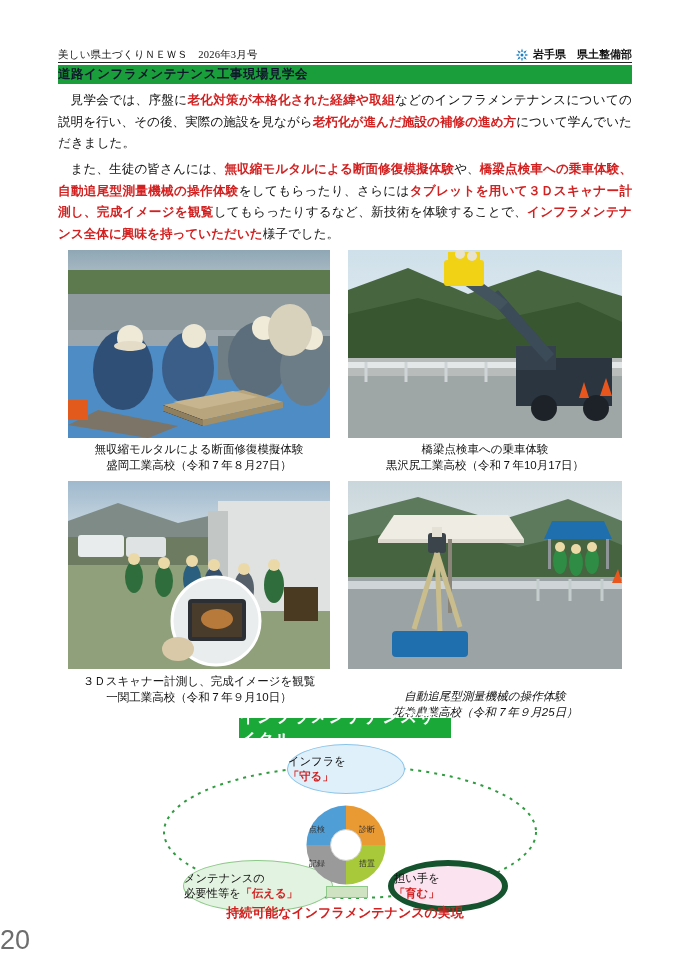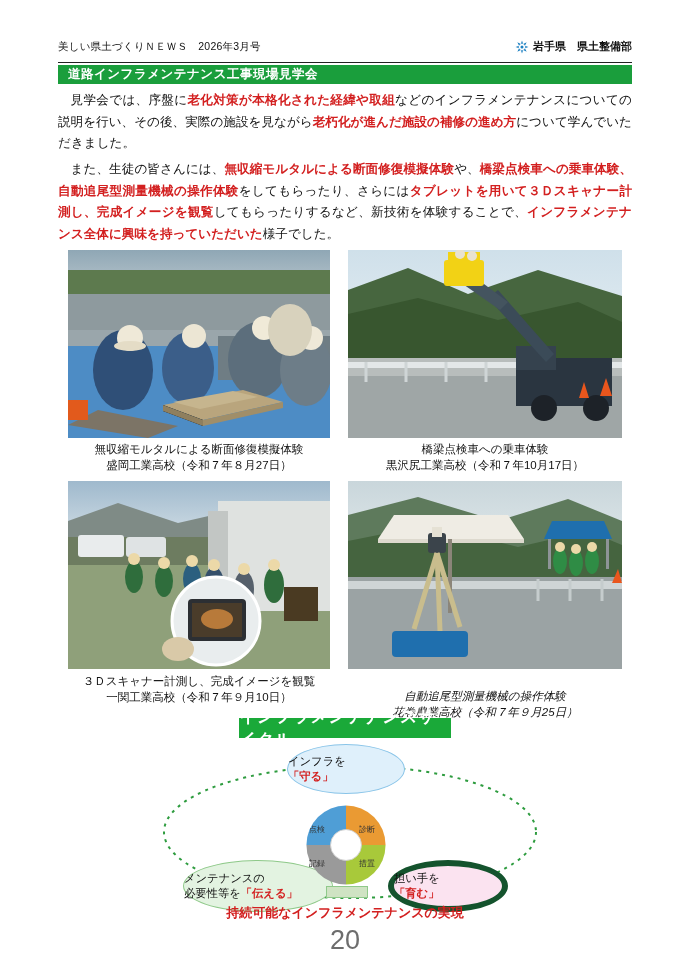--- a/index.html
+++ b/index.html
@@ -16,27 +16,28 @@
     height: 977px;
     background: #ffffff;
     margin: 0 auto;
     overflow: hidden;
     box-sizing: border-box;
   }
 
   
   .header {
     position: absolute;
-    top: 34px;
+    top: 42px;
     left: 58px;
     right: 58px;
     height: 20px;
     display: flex;
     align-items: flex-end;
     justify-content: space-between;
+    font-family: Liberation Serif, serif;
   }
   .header-left {
     font-size: 10.5px;
     color: #111;
     letter-spacing: 0.2px;
     white-space: nowrap;
   }
   .header-right {
     display: flex;
     align-items: center;
@@ -69,24 +70,23 @@
     position: absolute;
     top: 65px;
     left: 58px;
     right: 58px;
     height: 19px;
     background: #1a9e3c;
     display: flex;
     align-items: center;
   }
   .title-bar-text {
-    color: #ffffff;
+    color: #0f172a;
     font-size: 12.5px;
     font-weight: bold;
-    padding-left: 10px;
     letter-spacing: 0.5px;
     text-align: center;
   }
 
   
   .body-text {
     position: absolute;
     top: 90px;
     left: 58px;
     width: 574px;
@@ -201,21 +201,20 @@
     text-align: center;
     font-size: 13px;
     font-weight: bold;
     color: #d32020;
   }
   .page-number {
     position: absolute;
     left: 0;
     right: 0;
     top: 925px;
-    text-align: center;
     font-size: 27px;
     color: #6d6d6d;
   }
 </style>
 </head>
 <body>
 
 <div class="page">
 
   <div class="header">

